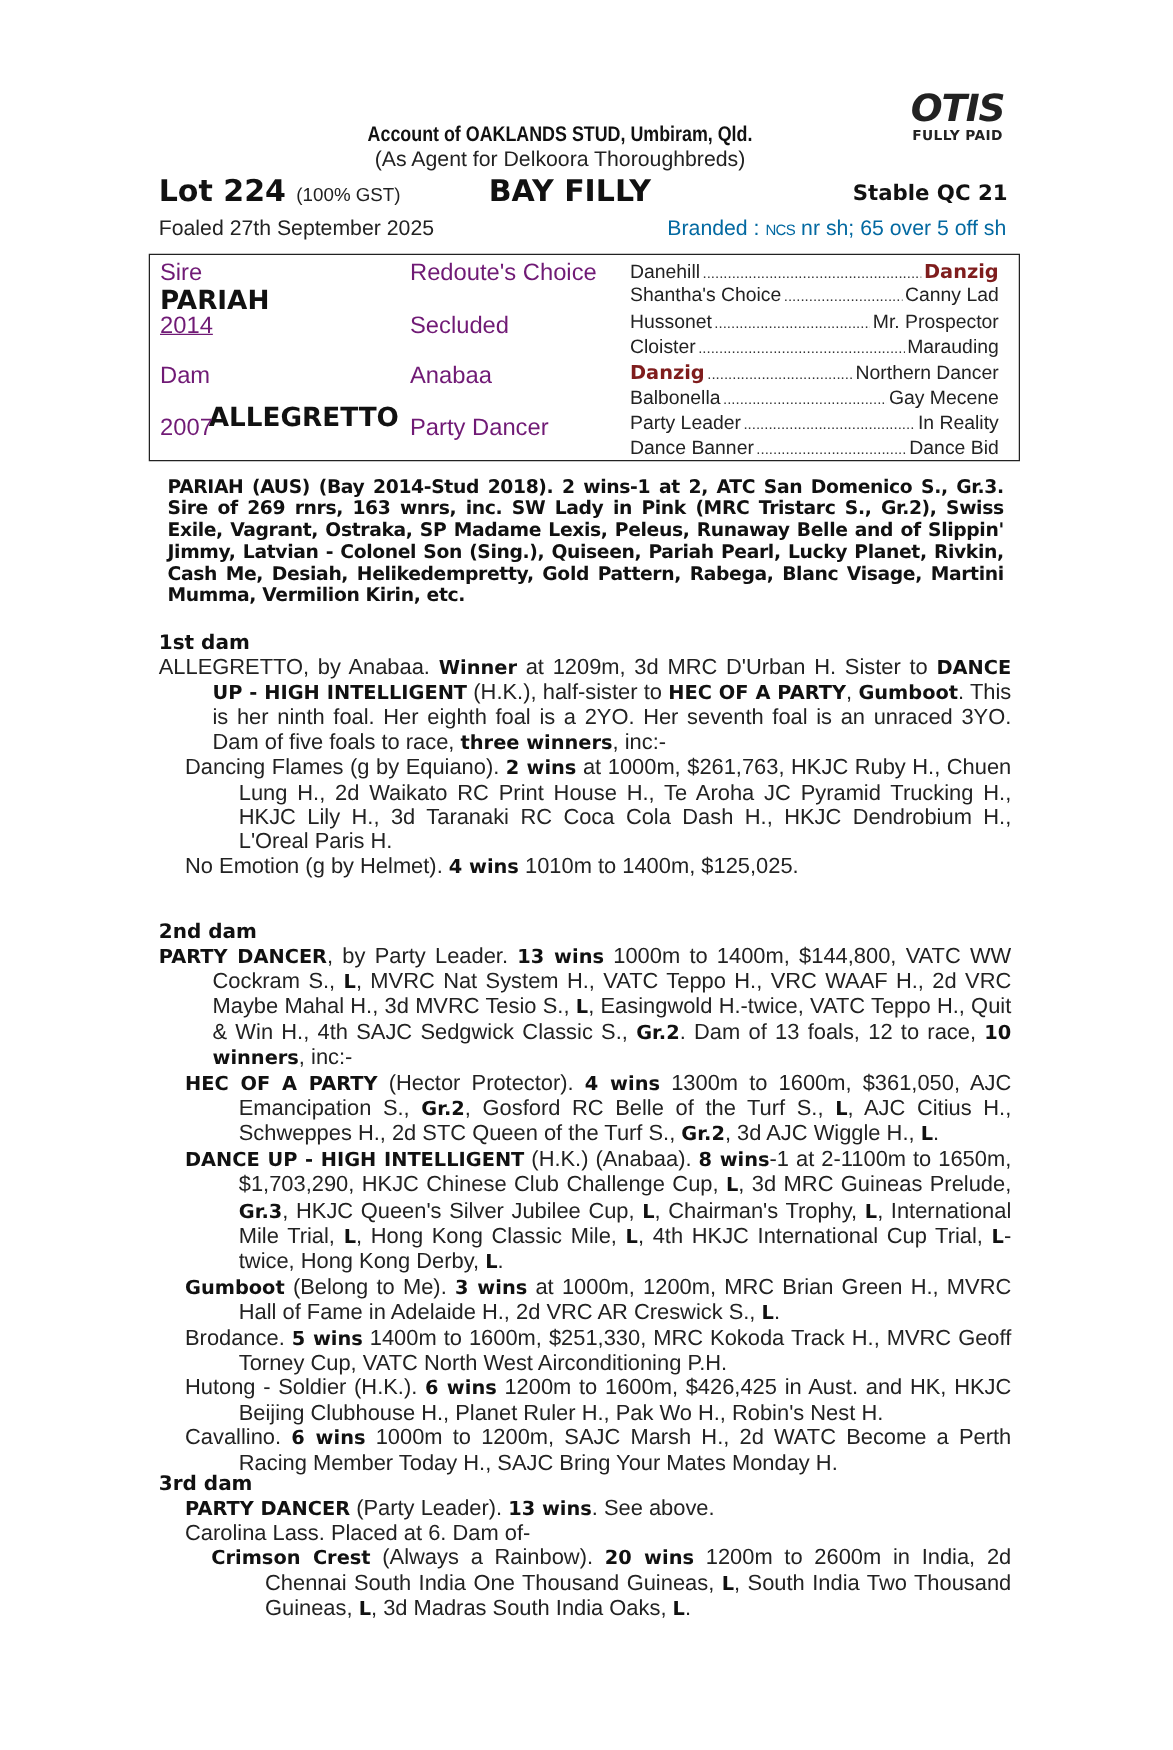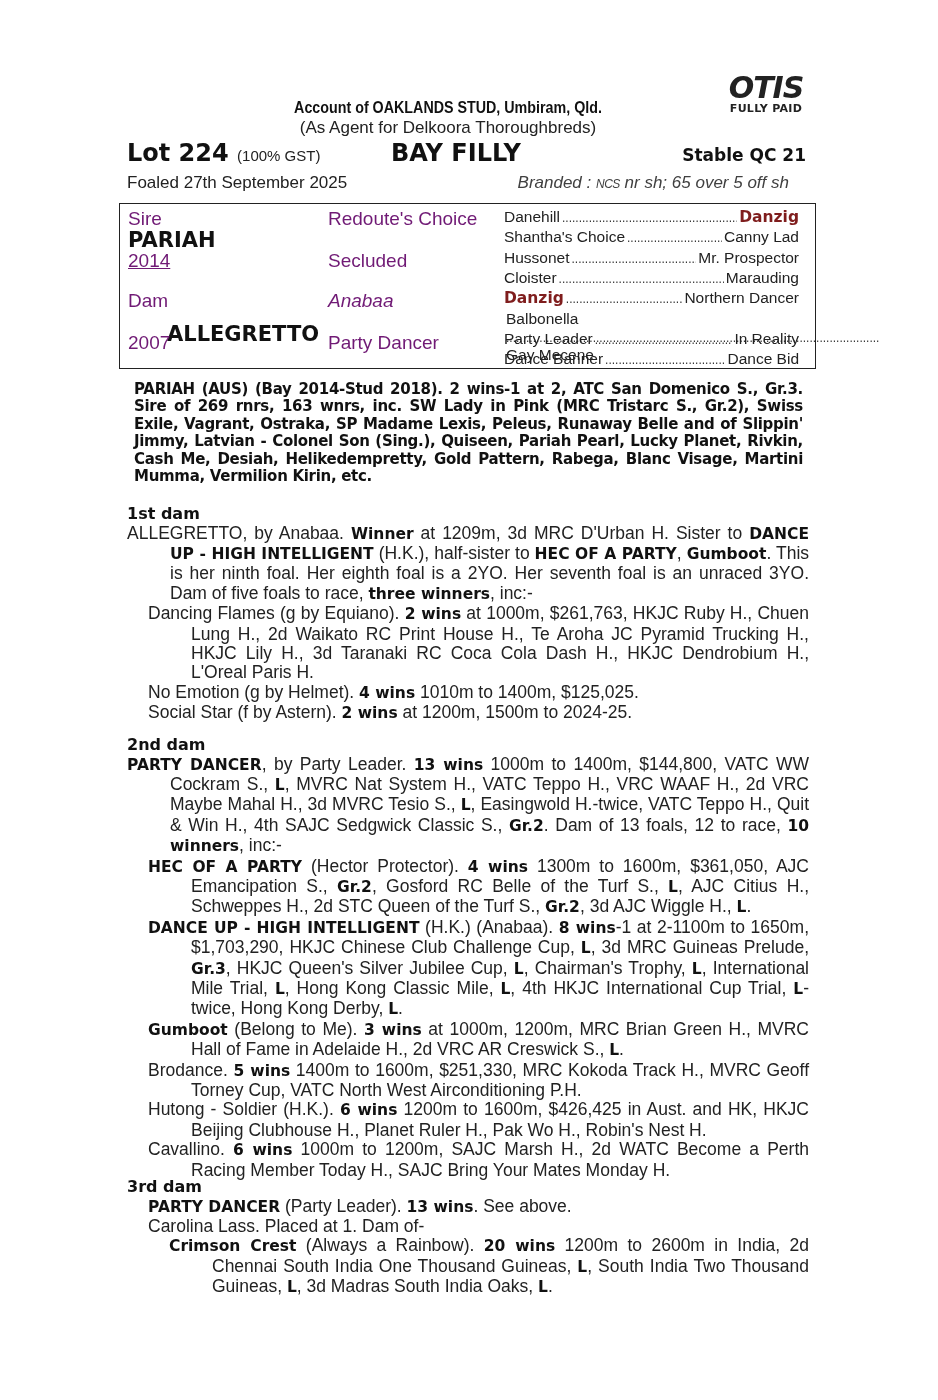--- a/index.html
+++ b/index.html
@@ -12,21 +12,21 @@
   .logo-mark { font-family:"DejaVu Sans", sans-serif; font-weight:bold; font-style:italic; font-size:30px; letter-spacing:-1px; line-height:28px; color:#222; }
   .logo-sub { font-family:"DejaVu Sans", sans-serif; font-weight:bold; font-size:11px; letter-spacing:0.3px; color:#222; margin-top:0px; }
   .account { position:absolute; left:0; top:98px; width:642px; text-align:center; font-family:"Liberation Sans", sans-serif; font-weight:bold; font-size:17px; transform:scaleX(0.84); transform-origin:center; color:#111; }
   .agent { position:absolute; left:0; top:118px; width:642px; text-align:center; font-size:17px; color:#222; }
   .lot-row { position:absolute; left:0; top:139px; width:682px; height:30px; }
   .lot { position:absolute; left:0; top:0; font-family:"DejaVu Sans", sans-serif; font-weight:bold; font-size:24px; color:#111; }
   .lot-gst { font-family:"Liberation Sans", sans-serif; font-weight:normal; font-size:15px; color:#222;margin-top:13px; }
   .sex { position:absolute; left:264px; top:0; font-family:"DejaVu Sans", sans-serif; font-weight:bold; font-size:24px; color:#111; }
   .stable { position:absolute; right:3px; top:6px; font-family:"DejaVu Sans", sans-serif; font-weight:bold; font-size:17px; color:#111; }
   .foaled { position:absolute; left:0; top:173px; font-size:17px; color:#222; }
-  .branded { position:absolute; right:20px; top:173px; font-size:17px; color:#404040;font-style:italic; }
+  .branded { position:absolute; right:4px; top:173px; font-size:17px; color:#0369a1; }
   .brand-mark { font-size:12px; letter-spacing:-0.5px; }
 
   
   .pedigree { position:absolute; left:-8px; top:203px; width:697px; height:166px; border:1.5px solid #222; box-sizing:border-box; }
   .ped-cell { position:absolute; font-size:19px; color:#701a75; white-space:nowrap; }
   .ped-name { font-family:"DejaVu Sans", sans-serif; font-weight:bold; font-size:21px; color:#111; }
   .ped-g3 { position:absolute; left:384px; width:295px; font-size:15.5px; color:#222; display:flex; align-items:baseline; white-space:nowrap; }
   .ped-g3 .dots { flex:1; overflow:hidden; margin:0 2px; letter-spacing:0px; }
   .ped-g3 .dots::before { content:"................................................................................................................"; font-size:12px; color:#333; }
   .bold { font-family:"DejaVu Sans", sans-serif; font-weight:bold; color:#7f1d1d; }
@@ -73,21 +73,21 @@
   <div class="pedigree">
     <div class="ped-cell" style="left:8px;top:4px;">Sire</div>
     <div class="ped-cell ped-name" style="left:8px;top:24px;">PARIAH</div>
     <div class="ped-cell" style="left:8px;top:46px;text-decoration:underline;">2014</div>
     <div class="ped-cell" style="left:8px;top:86px;">Dam</div>
     <div class="ped-cell ped-name" style="left:8px;top:118px;margin-left:39px;">ALLEGRETTO</div>
     <div class="ped-cell" style="left:8px;top:128px;">2007</div>
 
     <div class="ped-cell" style="left:208px;top:4px;">Redoute's Choice</div>
     <div class="ped-cell" style="left:208px;top:46px;">Secluded</div>
-    <div class="ped-cell" style="left:208px;top:86px;font-style:italic;">Anabaa</div>
+    <div class="ped-cell" style="left:208px;top:86px;">Anabaa</div>
     <div class="ped-cell" style="left:208px;top:128px;">Party Dancer</div>
 
     <div id="gen3">
         <div class="ped-g3" style="top: 4px;">
           <span>Danehill</span>
           <span class="dots"></span>
           <span class="bold">Danzig</span>
         </div>
         <div class="ped-g3" style="top: 24.3px;">
           <span>Shantha's Choice</span>
@@ -102,21 +102,21 @@
         <div class="ped-g3" style="top: 64.9px;">
           <span>Cloister</span>
           <span class="dots"></span>
           <span>Marauding</span>
         </div>
         <div class="ped-g3" style="top: 85.2px;">
           <span class="bold">Danzig</span>
           <span class="dots"></span>
           <span>Northern Dancer</span>
         </div>
-        <div class="ped-g3" style="top: 105.5px; flex-direction: column;">
+        <div class="ped-g3" style="top: 105.5px;">
           <span>Balbonella</span>
           <span class="dots"></span>
           <span>Gay Mecene</span>
         </div>
         <div class="ped-g3" style="top: 125.8px;">
           <span>Party Leader</span>
           <span class="dots"></span>
           <span>In Reality</span>
         </div>
         <div class="ped-g3" style="top: 146.1px;">
@@ -128,32 +128,31 @@
   </div>
 
   <div class="sire-para">PARIAH (AUS) (Bay 2014-Stud 2018). 2 wins-1 at 2, ATC San Domenico S., Gr.3. Sire of 269 rnrs, 163 wnrs, inc. SW Lady in Pink (MRC Tristarc S., Gr.2), Swiss Exile, Vagrant, Ostraka, SP Madame Lexis, Peleus, Runaway Belle and of Slippin' Jimmy, Latvian - Colonel Son (Sing.), Quiseen, Pariah Pearl, Lucky Planet, Rivkin, Cash Me, Desiah, Helikedempretty, Gold Pattern, Rabega, Blanc Visage, Martini Mumma, Vermilion Kirin, etc.</div>
 
   <div id="sections">
       <div class="section" style="top: 504px;">
         <div class="sec-title">1st dam</div>
         <div class="para lvl0"><span>ALLEGRETTO, by Anabaa. </span><span class="b">Winner</span><span> at 1209m, 3d MRC D'Urban H. Sister to </span><span class="b">DANCE UP - HIGH INTELLIGENT</span><span> (H.K.), half-sister to </span><span class="b">HEC OF A PARTY</span><span>, </span><span class="b">Gumboot</span><span>. This is her ninth foal. Her eighth foal is a 2YO. Her seventh foal is an unraced 3YO. Dam of five foals to race, </span><span class="b">three winners</span><span>, inc:-</span></div>
         <div class="para lvl1"><span>Dancing Flames (g by Equiano). </span><span class="b">2 wins</span><span> at 1000m, $261,763, HKJC Ruby H., Chuen Lung H., 2d Waikato RC Print House H., Te Aroha JC Pyramid Trucking H., HKJC Lily H., 3d Taranaki RC Coca Cola Dash H., HKJC Dendrobium H., L'Oreal Paris H.</span></div>
         <div class="para lvl1"><span>No Emotion (g by Helmet). </span><span class="b">4 wins</span><span> 1010m to 1400m, $125,025.</span></div>
-        <div class="para lvl1"><span>Social Star (f by Astern). </span><span class="b">2 wins</span><span> at 1200m, 1500m to 2024-25.</span></div>
       </div>
       <div class="section" style="top: 735px;">
         <div class="sec-title">2nd dam</div>
         <div class="para lvl0"><span class="b">PARTY DANCER</span><span>, by Party Leader. </span><span class="b">13 wins</span><span> 1000m to 1400m, $144,800, VATC WW Cockram S., </span><span class="b">L</span><span>, MVRC Nat System H., VATC Teppo H., VRC WAAF H., 2d VRC Maybe Mahal H., 3d MVRC Tesio S., </span><span class="b">L</span><span>, Easingwold H.-twice, VATC Teppo H., Quit &amp; Win H., 4th SAJC Sedgwick Classic S., </span><span class="b">Gr.2</span><span>. Dam of 13 foals, 12 to race, </span><span class="b">10 winners</span><span>, inc:-</span></div>
         <div class="para lvl1"><span class="b">HEC OF A PARTY</span><span> (Hector Protector). </span><span class="b">4 wins</span><span> 1300m to 1600m, $361,050, AJC Emancipation S., </span><span class="b">Gr.2</span><span>, Gosford RC Belle of the Turf S., </span><span class="b">L</span><span>, AJC Citius H., Schweppes H., 2d STC Queen of the Turf S., </span><span class="b">Gr.2</span><span>, 3d AJC Wiggle H., </span><span class="b">L</span><span>.</span></div>
         <div class="para lvl1"><span class="b">DANCE UP - HIGH INTELLIGENT</span><span> (H.K.) (Anabaa). </span><span class="b">8 wins</span><span>-1 at 2-1100m to 1650m, $1,703,290, HKJC Chinese Club Challenge Cup, </span><span class="b">L</span><span>, 3d MRC Guineas Prelude, </span><span class="b">Gr.3</span><span>, HKJC Queen's Silver Jubilee Cup, </span><span class="b">L</span><span>, Chairman's Trophy, </span><span class="b">L</span><span>, International Mile Trial, </span><span class="b">L</span><span>, Hong Kong Classic Mile, </span><span class="b">L</span><span>, 4th HKJC International Cup Trial, </span><span class="b">L</span><span>-twice, Hong Kong Derby, </span><span class="b">L</span><span>.</span></div>
         <div class="para lvl1"><span class="b">Gumboot</span><span> (Belong to Me). </span><span class="b">3 wins</span><span> at 1000m, 1200m, MRC Brian Green H., MVRC Hall of Fame in Adelaide H., 2d VRC AR Creswick S., </span><span class="b">L</span><span>.</span></div>
         <div class="para lvl1"><span>Brodance. </span><span class="b">5 wins</span><span> 1400m to 1600m, $251,330, MRC Kokoda Track H., MVRC Geoff Torney Cup, VATC North West Airconditioning P.H.</span></div>
         <div class="para lvl1"><span>Hutong - Soldier (H.K.). </span><span class="b">6 wins</span><span> 1200m to 1600m, $426,425 in Aust. and HK, HKJC Beijing Clubhouse H., Planet Ruler H., Pak Wo H., Robin's Nest H.</span></div>
         <div class="para lvl1"><span>Cavallino. </span><span class="b">6 wins</span><span> 1000m to 1200m, SAJC Marsh H., 2d WATC Become a Perth Racing Member Today H., SAJC Bring Your Mates Monday H.</span></div>
       </div>
       <div class="section" style="top: 1177px;">
         <div class="sec-title">3rd dam</div>
         <div class="para lvl1"><span class="b">PARTY DANCER</span><span> (Party Leader). </span><span class="b">13 wins</span><span>. See above.</span></div>
-        <div class="para lvl1"><span>Carolina Lass. Placed at 1. Dam of-</span></div>
+        <div class="para lvl1"><span>Carolina Lass. Placed at 6. Dam of-</span></div>
         <div class="para lvl2"><span class="b">Crimson Crest</span><span> (Always a Rainbow). </span><span class="b">20 wins</span><span> 1200m to 2600m in India, 2d Chennai South India One Thousand Guineas, </span><span class="b">L</span><span>, South India Two Thousand Guineas, </span><span class="b">L</span><span>, 3d Madras South India Oaks, </span><span class="b">L</span><span>.</span></div>
       </div>
     </div>
 </div>
 
 </body></html>

